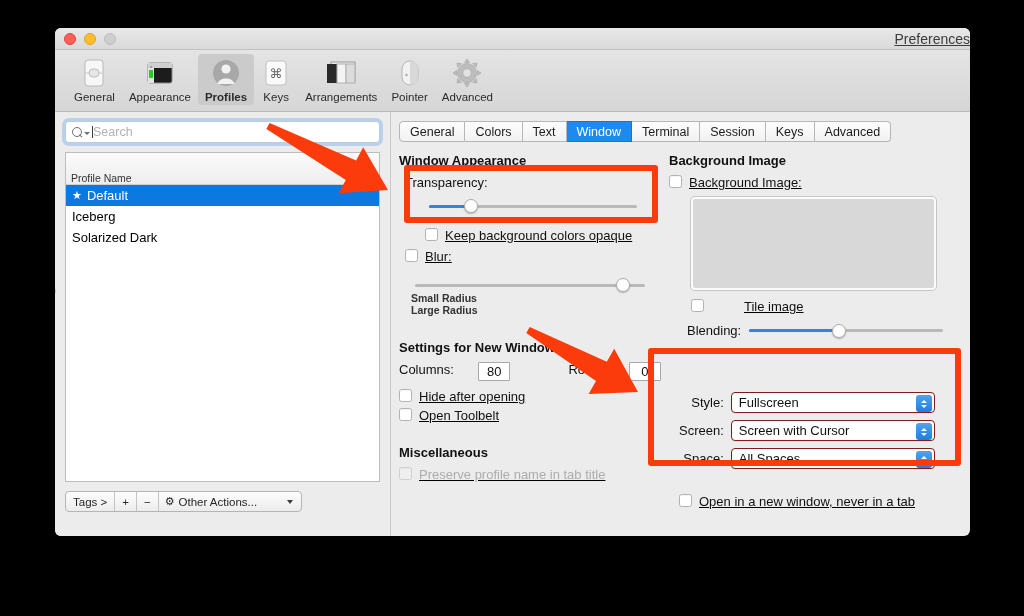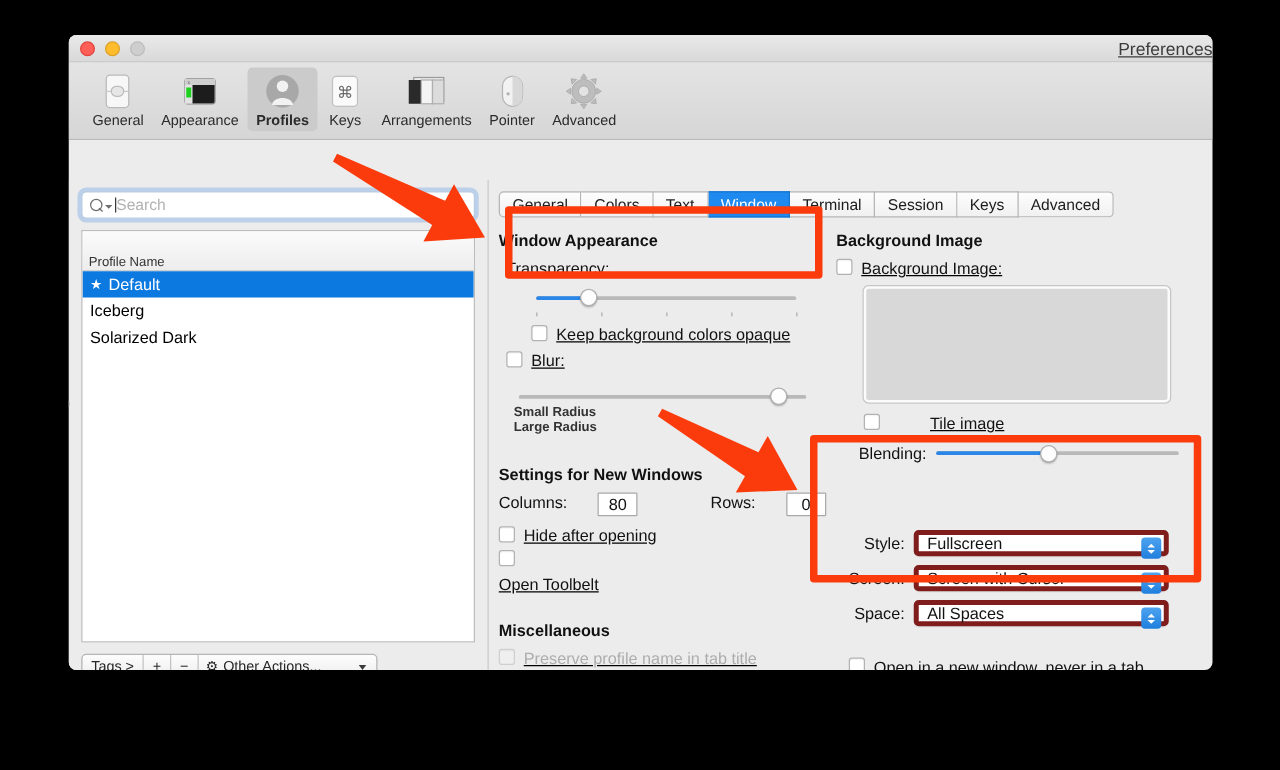--- a/index.html
+++ b/index.html
@@ -49,21 +49,21 @@
     display: flex; flex-direction: column; align-items: center;
     padding: 3px 7px 2px 7px; border-radius: 4px; min-width: 44px;
     cursor: default;
   }
   .tb-item.sel { background: #cbcbcb; }
   .tb-ico { height: 32px; display: flex; align-items: center; justify-content: center; }
   .tb-label { font-size: 11.5px; color: #2b2b2b; margin-top: 2px; white-space: nowrap; }
   .tb-item.sel .tb-label { font-weight: bold; }
 
   
-  .body { position: relative; height: calc(508px - 22px - 62px); display: flex; margin-top: 32px; }
+  .body { position: relative; height: calc(508px - 22px - 62px); display: flex; }
 
   
   .leftpane {
     width: 336px; position: relative;
     background: #ececec;
     border-right: 1px solid #c9c9c9;
     padding: 9px 10px 0 10px;
   }
   .searchbox {
     position: relative; height: 22px;
@@ -189,21 +189,21 @@
     box-shadow: 0 0 0 1px #c6c6c6;
   }
 
   .blendrow { display: flex; align-items: center; gap: 8px; margin-top: 9px; }
 
   
   .popgrid { display: grid; grid-template-columns: auto 1fr; row-gap: 7px; column-gap: 7px; align-items: center; }
   .poplbl { font-size: 13px; color: #111; text-align: right; }
   .popbtn {
     position: relative; height: 21px; background: #fff;
-    border: 4px solid #7f1d1d; border-radius: 4px;
+    border: 1px solid #7f1d1d; border-radius: 4px;
     display: flex; align-items: center; padding-left: 7px;
     font-size: 13px; color: #111;
     box-shadow: 0 1px 0 rgba(0,0,0,0.05);
   }
   .stepper {
     position: absolute; right: 2px; top: 2px; width: 16px; height: 17px;
     background: linear-gradient(180deg,#4ea3f0,#1f7fdd); border-radius: 3px;
     display: flex; flex-direction: column; align-items: center; justify-content: center; gap: 2px;
   }
   .stepper i { width: 0; height: 0; border-left: 3.2px solid transparent; border-right: 3.2px solid transparent; }
@@ -424,21 +424,21 @@
               <span class="rowlbl">Columns:</span>
               <div class="numfield">80</div>
               <span class="rowlbl" style="margin-left:34px;">Rows:</span>
               <div class="numfield">0</div>
             </div>
 
             <div class="chk" style="margin-top:8px;">
               <div class="box"></div>
               <span>Hide after opening</span>
             </div>
-            <div class="chk" style="margin-top:4px;flex-direction:column;">
+            <div class="chk" style="margin-top:4px;">
               <div class="box"></div>
               <span>Open Toolbelt</span>
             </div>
 
             <div class="sect" style="margin-top:22px;">Miscellaneous</div>
 
             <div class="chk dis" style="margin-top:6px;">
               <div class="box"></div>
               <span>Preserve profile name in tab title</span>
             </div>

